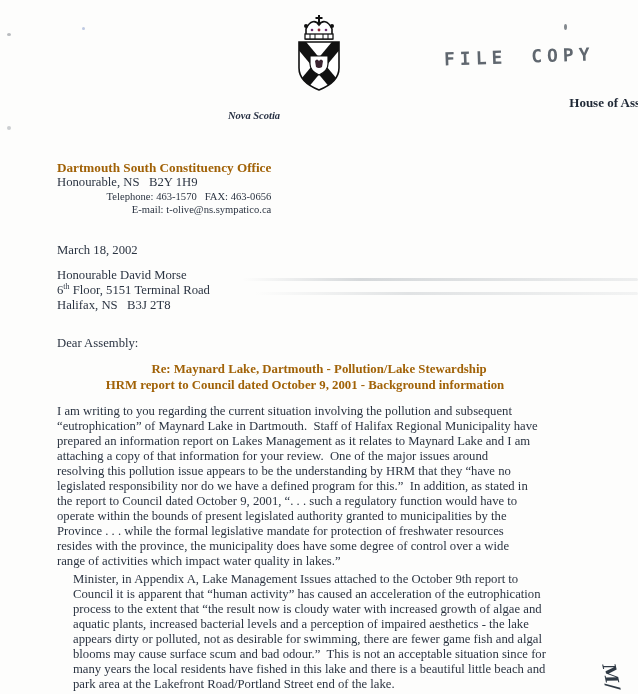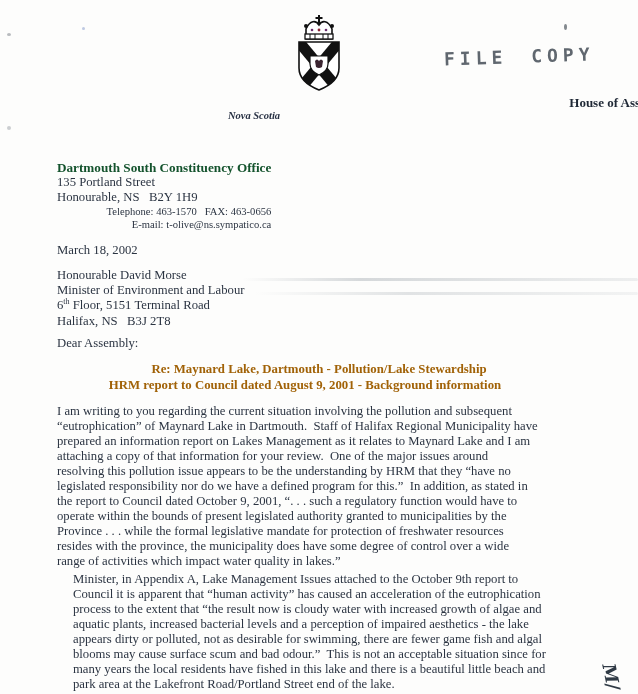--- a/index.html
+++ b/index.html
@@ -31,21 +31,21 @@
     left: 444px; top: 46px;
     font-family: "DejaVu Sans Mono", monospace;
     font-weight: bold; font-size: 18px;
     letter-spacing: 5px; word-spacing: 8px;
     color: #454e57; opacity: 0.85;
     transform: rotate(-2deg);
   }
 
   
   .sender { left: 57px; top: 160px; line-height: 15px; }
-  .sender .office { font-weight: bold; font-size: 13.2px; color: #14532d; }
+  .sender .office { font-weight: bold; font-size: 13.2px; color: #a16207; }
   .sender .addr { font-size: 12.7px; }
   .sender .small { font-size: 10.6px; line-height: 13px; text-align: right; }
 
   .date { left: 57px; top: 243px; font-size: 12.7px; }
 
   .recipient { left: 57px; top: 268px; font-size: 12.7px; line-height: 15.2px; }
   sup { font-size: 8px; vertical-align: super; line-height: 0; }
 
   .salutation { left: 57px; top: 336px; font-size: 12.7px; }
 
@@ -123,40 +123,38 @@
 
   <div class="abs streak s1"></div>
   <div class="abs streak s2"></div>
   <div class="abs speck sp1"></div>
   <div class="abs speck sp2"></div>
   <div class="abs speck sp3"></div>
   <div class="abs speck sp4"></div>
 
   <div class="abs sender">
     <div class="office pre">Dartmouth South Constituency Office</div>
-    <div class="addr pre">135 Portland Street</div>
     <div class="addr pre">Honourable, NS   B2Y 1H9</div>
     <div class="small pre">Telephone: 463-1570   FAX: 463-0656</div>
     <div class="small pre">E-mail: t-olive@ns.sympatico.ca</div>
   </div>
 
   <div class="abs date pre">March 18, 2002</div>
 
   <div class="abs recipient">
     <div class="pre">Honourable David Morse</div>
-    <div class="pre">Minister of Environment and Labour</div>
     <div class="pre"><span>6</span><sup>th</sup><span> Floor, 5151 Terminal Road</span></div>
     <div class="pre">Halifax, NS   B3J 2T8</div>
   </div>
 
   <div class="abs salutation pre">Dear Assembly:</div>
 
   <div class="abs subject">
     <div class="l1 pre">Re: Maynard Lake, Dartmouth - Pollution/Lake Stewardship</div>
-    <div class="l2 pre">HRM report to Council dated August 9, 2001 - Background information</div>
+    <div class="l2 pre">HRM report to Council dated October 9, 2001 - Background information</div>
   </div>
 
   <div class="abs para p1">I am writing to you regarding the current situation involving the pollution and subsequent
 “eutrophication” of Maynard Lake in Dartmouth.  Staff of Halifax Regional Municipality have
 prepared an information report on Lakes Management as it relates to Maynard Lake and I am
 attaching a copy of that information for your review.  One of the major issues around
 resolving this pollution issue appears to be the understanding by HRM that they “have no
 legislated responsibility nor do we have a defined program for this.”  In addition, as stated in
 the report to Council dated October 9, 2001, “. . . such a regulatory function would have to
 operate within the bounds of present legislated authority granted to municipalities by the

